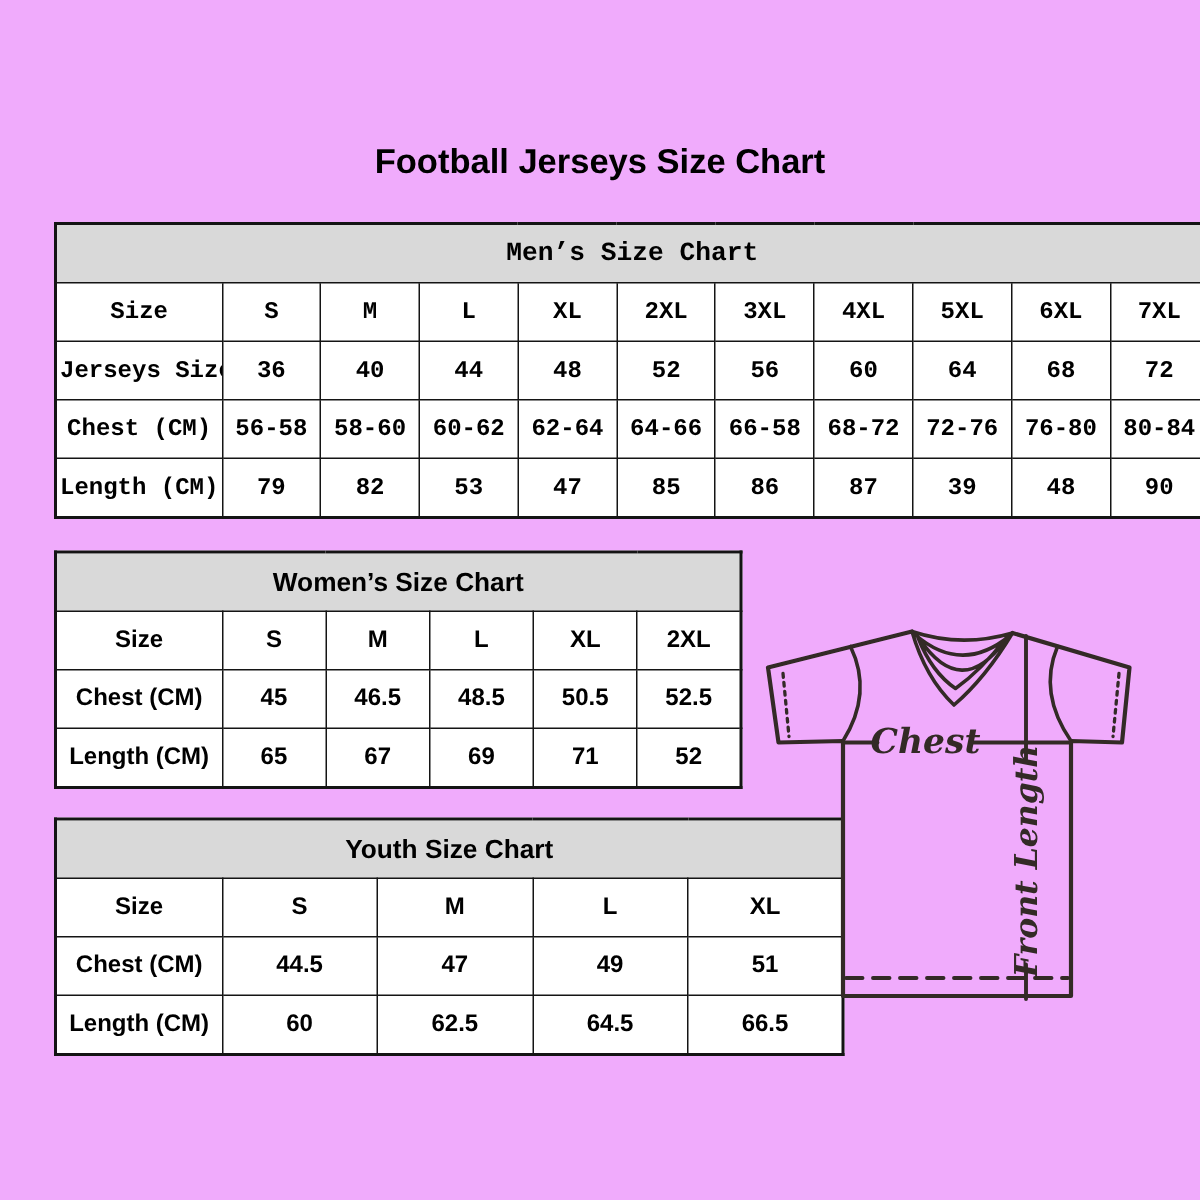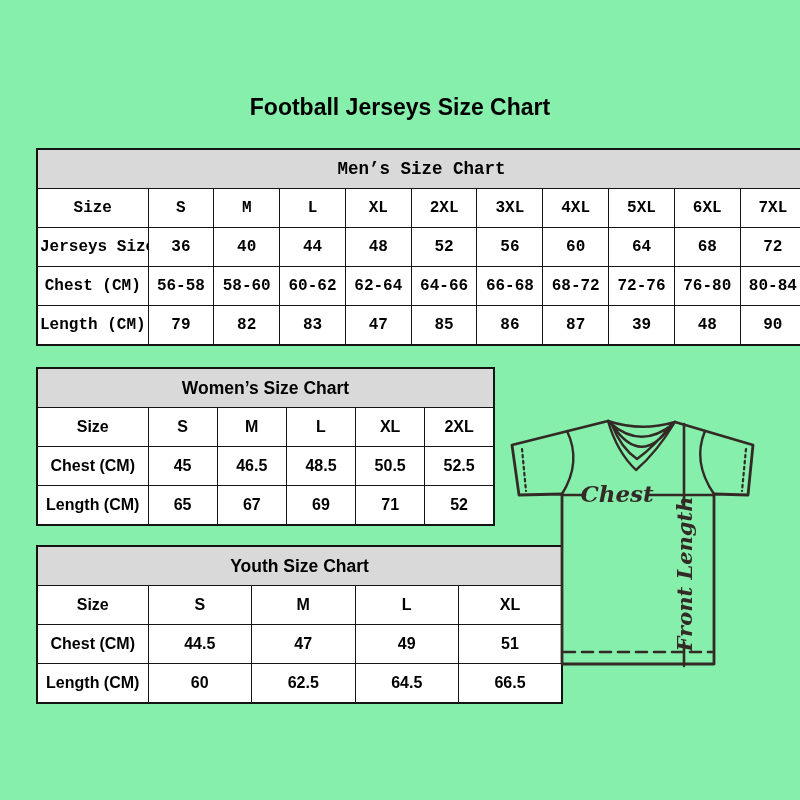--- a/index.html
+++ b/index.html
@@ -1,17 +1,17 @@
 <!DOCTYPE html>
 <html><head>
 <meta charset="utf-8">
 <style>
   html,body { margin:0; padding:0; background:#ffffff; }
   .canvas {
-    position:relative; width:800px; height:800px; background:#86efac;
+    position:relative; width:800px; height:800px; background:#f0abfc;
     font-family:"Liberation Sans", sans-serif; overflow:hidden; color:#000;
   }
   .title {
     position:absolute; left:0; top:94px; width:800px; margin:0;
     text-align:center; font-size:23px; font-weight:700; color:#000;
   }
   table.size-table {
     position:absolute; border-collapse:collapse; table-layout:fixed;
     background:#fff; color:#000; font-weight:700; text-align:center;
     border:2.4px solid #141414;
@@ -79,31 +79,31 @@
           <td>68</td>
           <td>72</td>
         </tr>
         <tr>
           <th>Chest (CM)</th>
           <td>56-58</td>
           <td>58-60</td>
           <td>60-62</td>
           <td>62-64</td>
           <td>64-66</td>
-          <td>66-68</td>
+          <td>66-58</td>
           <td>68-72</td>
           <td>72-76</td>
           <td>76-80</td>
           <td>80-84</td>
         </tr>
         <tr>
           <th>Length (CM)</th>
           <td>79</td>
           <td>82</td>
-          <td>83</td>
+          <td>53</td>
           <td>47</td>
           <td>85</td>
           <td>86</td>
           <td>87</td>
           <td>39</td>
           <td>48</td>
           <td>90</td>
         </tr>
       </tbody>
     </table>

